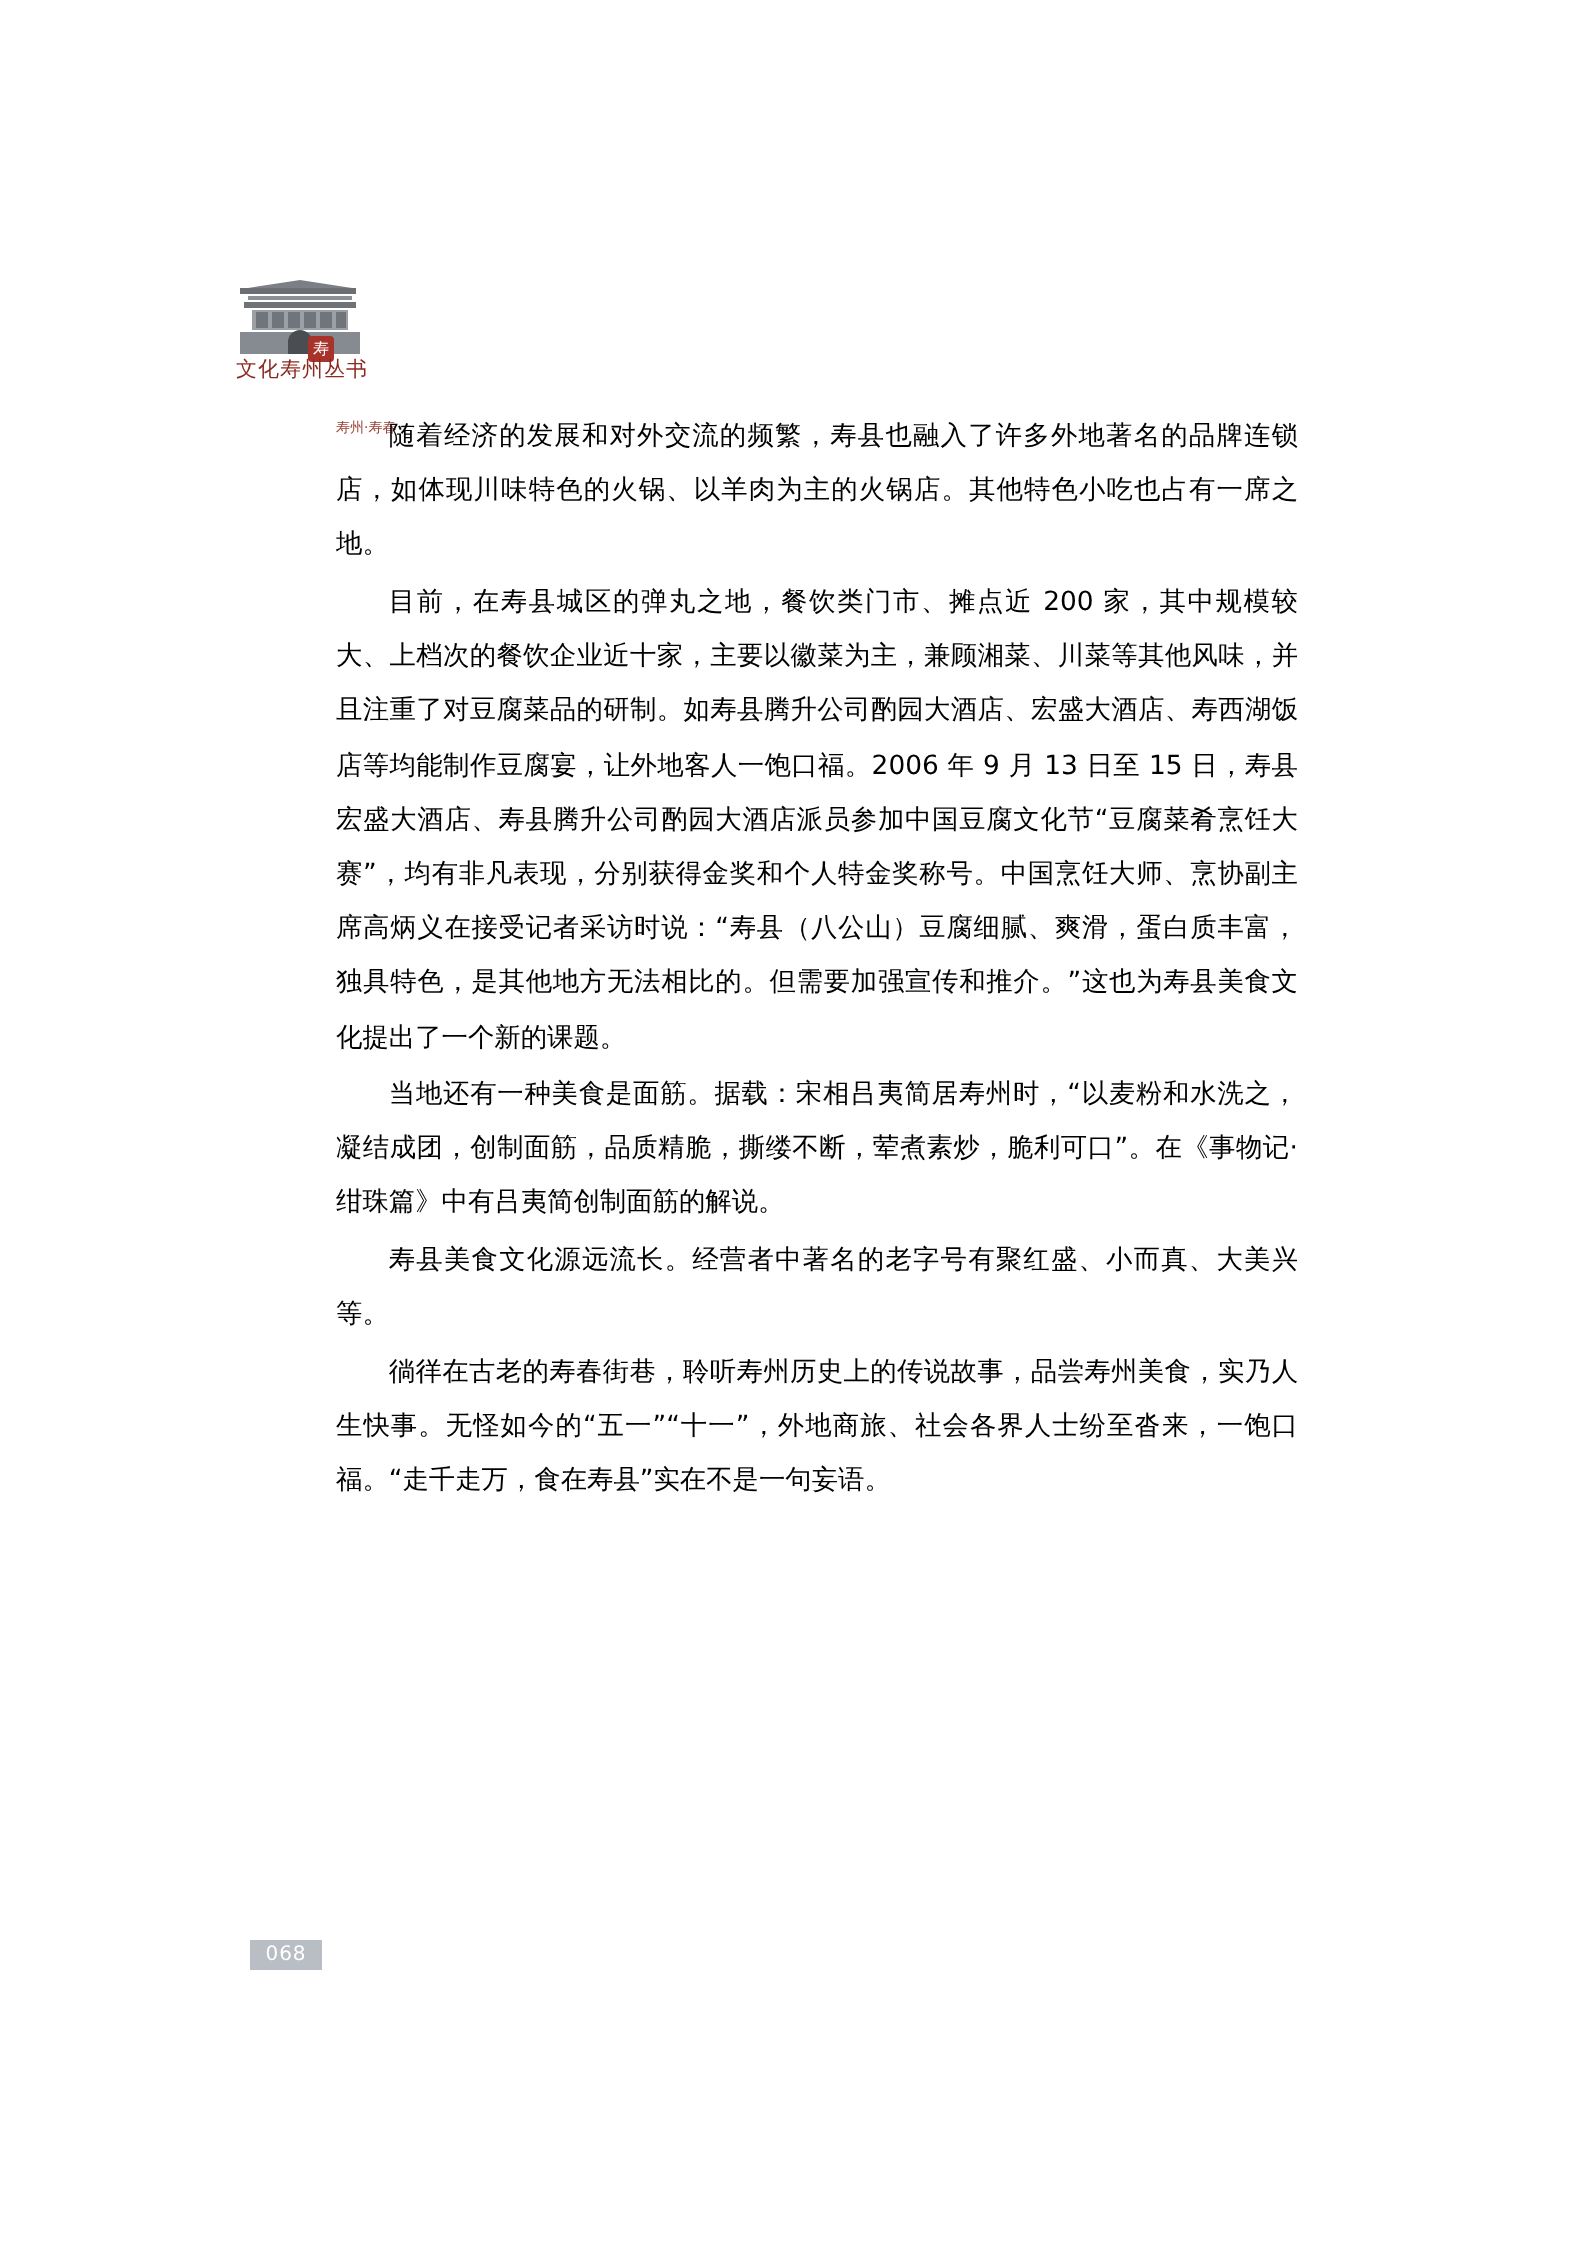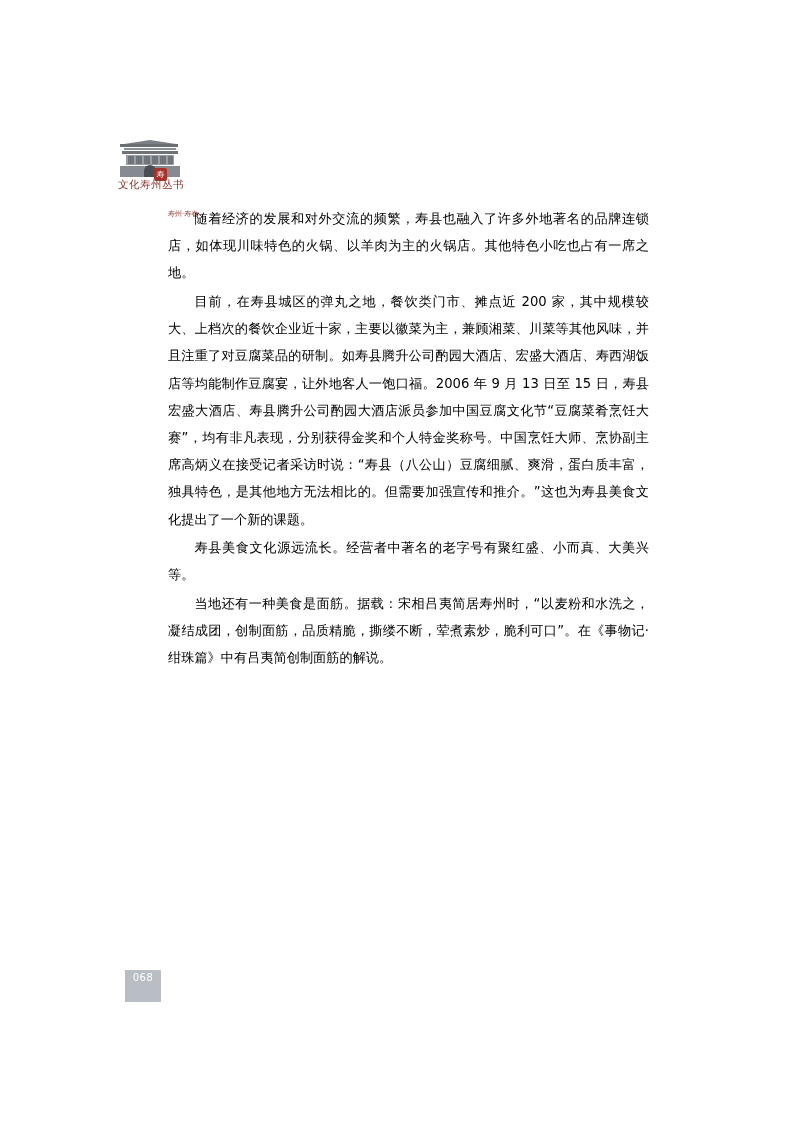--- a/index.html
+++ b/index.html
@@ -90,21 +90,21 @@
     color: #000000;
     font-family: "DejaVu Sans", "Liberation Sans", sans-serif;
   }
 
   
   .folio {
     position: absolute;
     left: 125px;
     top: 970px;
     min-width: 30px;
-    height: 32px;
+    height: 15px;
     background: #b9bdc4;
     color: #ffffff;
     font-size: 10px;
     line-height: 15px;
     text-align: center;
     letter-spacing: 0.5px;
     padding: 0 3px;
   }
 </style>
 </head>
@@ -129,19 +129,20 @@
       <path d="M26 37 L26 31 A6 6 0 0 1 38 31 L38 37 Z" fill="#4a4e53"></path>
     </svg>
     <div class="logo-seal">寿</div>
     <div class="logo-sub">寿州·寿春</div>
     <div class="logo-caption">文化寿州丛书</div>
   </div>
 
   <div class="content">
     <p class="para">随着经济的发展和对外交流的频繁，寿县也融入了许多外地著名的品牌连锁店，如体现川味特色的火锅、以羊肉为主的火锅店。其他特色小吃也占有一席之地。</p>
     <p class="para">目前，在寿县城区的弹丸之地，餐饮类门市、摊点近 200 家，其中规模较大、上档次的餐饮企业近十家，主要以徽菜为主，兼顾湘菜、川菜等其他风味，并且注重了对豆腐菜品的研制。如寿县腾升公司酌园大酒店、宏盛大酒店、寿西湖饭店等均能制作豆腐宴，让外地客人一饱口福。2006 年 9 月 13 日至 15 日，寿县宏盛大酒店、寿县腾升公司酌园大酒店派员参加中国豆腐文化节“豆腐菜肴烹饪大赛”，均有非凡表现，分别获得金奖和个人特金奖称号。中国烹饪大师、烹协副主席高炳义在接受记者采访时说：“寿县（八公山）豆腐细腻、爽滑，蛋白质丰富，独具特色，是其他地方无法相比的。但需要加强宣传和推介。”这也为寿县美食文化提出了一个新的课题。</p>
+    <p class="para">当地还有一种美食是面筋。据载：宋相吕夷简居寿州时，“以麦粉和水洗之，凝结成团，创制面筋，品质精脆，撕缕不断，荤煮素炒，脆利可口”。在《事物记·绀珠篇》中有吕夷简创制面筋的解说。</p>
     <p class="para">寿县美食文化源远流长。经营者中著名的老字号有聚红盛、小而真、大美兴等。</p>
-    <p class="para">当地还有一种美食是面筋。据载：宋相吕夷简居寿州时，“以麦粉和水洗之，凝结成团，创制面筋，品质精脆，撕缕不断，荤煮素炒，脆利可口”。在《事物记·绀珠篇》中有吕夷简创制面筋的解说。</p>
+    <p class="para">徜徉在古老的寿春街巷，聆听寿州历史上的传说故事，品尝寿州美食，实乃人生快事。无怪如今的“五一”“十一”，外地商旅、社会各界人士纷至沓来，一饱口福。“走千走万，食在寿县”实在不是一句妄语。</p>
   </div>
 
   <div class="folio">068</div>
 
 </div>
 
 </body></html>

